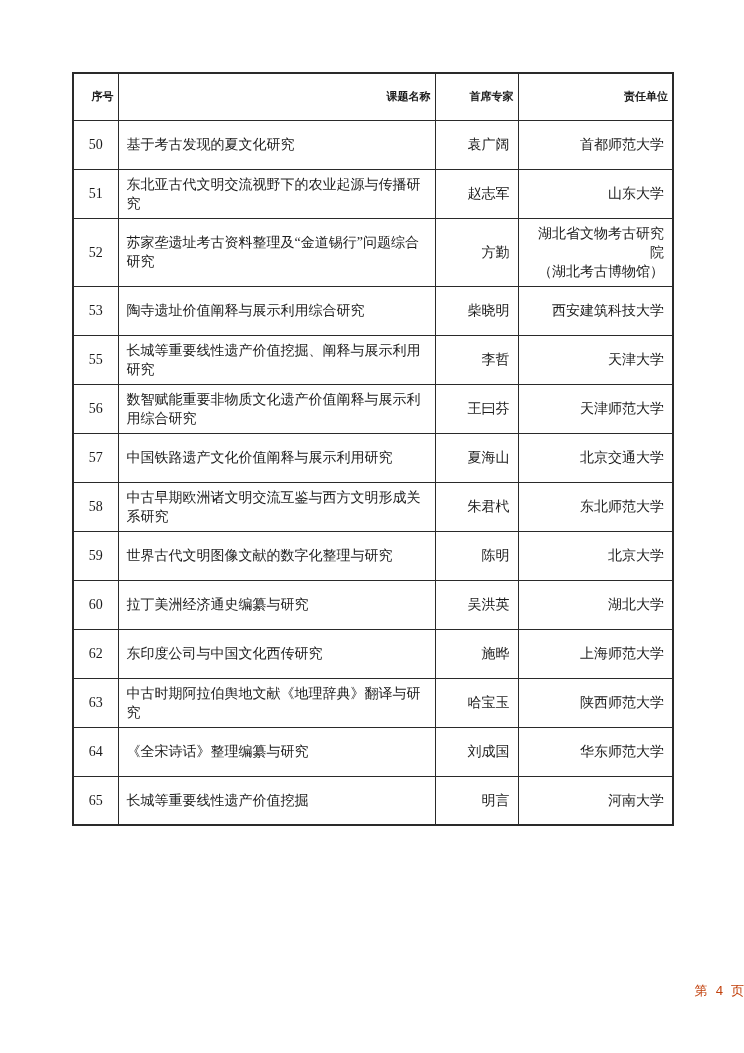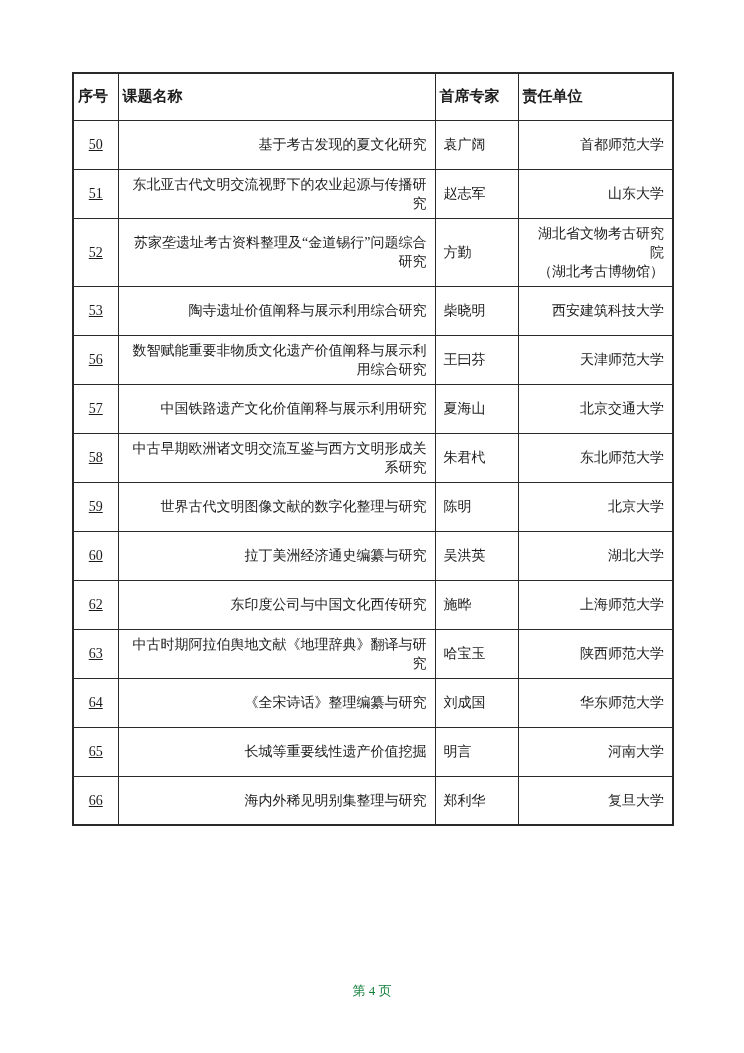--- a/index.html
+++ b/index.html
@@ -34,44 +34,45 @@
     vertical-align: middle;
     overflow: hidden;
   }
   col.c-no    { width: 45px; }
   col.c-title { width: 317px; }
   col.c-exp   { width: 83px; }
   col.c-unit  { width: 155px; }
 
   tr.header-row { height: 47px; }
   table.doc-table th {
-    font-size: 15px;
+    font-size: 11px;
     font-weight: bold;
-    text-align: left;
+    text-align: right;
     padding: 2px 4px;
   }
   tbody tr { height: 49px; }
   table.doc-table td {
     font-size: 14px;
     line-height: 19px;
     padding: 5px 8px;
   }
-  td.col-no     { text-align: center; padding: 5px 2px; text-decoration: underline; }
-  td.col-title  { text-align: right; }
-  td.col-expert { text-align: left; padding: 5px 4px; }
+  td.col-no     { text-align: center; padding: 5px 2px; }
+  td.col-title  { text-align: left; }
+  td.col-expert { text-align: right; padding: 5px 4px; }
   td.col-unit   { text-align: right; white-space: pre-line; padding: 5px 6px; }
 
   .footer {
     position: absolute;
     left: 0;
     top: 982px;
     width: 744px;
-    text-align: center;
+    text-align: right;
     font-size: 13px;
-    color: #15803d;
+    color: #c2410c;
+    font-family: Liberation Mono, monospace;
   }
 </style>
 </head>
 <body>
 
 <div class="page">
   <div class="table-wrap">
     <table class="doc-table">
       <colgroup>
         <col class="c-no">
@@ -105,20 +106,26 @@
             <td class="col-title">苏家垄遗址考古资料整理及“金道锡行”问题综合研究</td>
             <td class="col-expert">方勤</td>
             <td class="col-unit">湖北省文物考古研究院
 （湖北考古博物馆）</td>
           </tr>
           <tr>
             <td class="col-no">53</td>
             <td class="col-title">陶寺遗址价值阐释与展示利用综合研究</td>
             <td class="col-expert">柴晓明</td>
             <td class="col-unit">西安建筑科技大学</td>
+          </tr>
+          <tr>
+            <td class="col-no">55</td>
+            <td class="col-title">长城等重要线性遗产价值挖掘、阐释与展示利用研究</td>
+            <td class="col-expert">李哲</td>
+            <td class="col-unit">天津大学</td>
           </tr>
           <tr>
             <td class="col-no">56</td>
             <td class="col-title">数智赋能重要非物质文化遗产价值阐释与展示利用综合研究</td>
             <td class="col-expert">王曰芬</td>
             <td class="col-unit">天津师范大学</td>
           </tr>
           <tr>
             <td class="col-no">57</td>
             <td class="col-title">中国铁路遗产文化价值阐释与展示利用研究</td>
@@ -160,23 +167,17 @@
             <td class="col-title">《全宋诗话》整理编纂与研究</td>
             <td class="col-expert">刘成国</td>
             <td class="col-unit">华东师范大学</td>
           </tr>
           <tr>
             <td class="col-no">65</td>
             <td class="col-title">长城等重要线性遗产价值挖掘</td>
             <td class="col-expert">明言</td>
             <td class="col-unit">河南大学</td>
           </tr>
-          <tr>
-            <td class="col-no">66</td>
-            <td class="col-title">海内外稀见明别集整理与研究</td>
-            <td class="col-expert">郑利华</td>
-            <td class="col-unit">复旦大学</td>
-          </tr>
         </tbody>
     </table>
   </div>
   <div class="footer">第 4 页</div>
 </div>
 
 </body></html>

